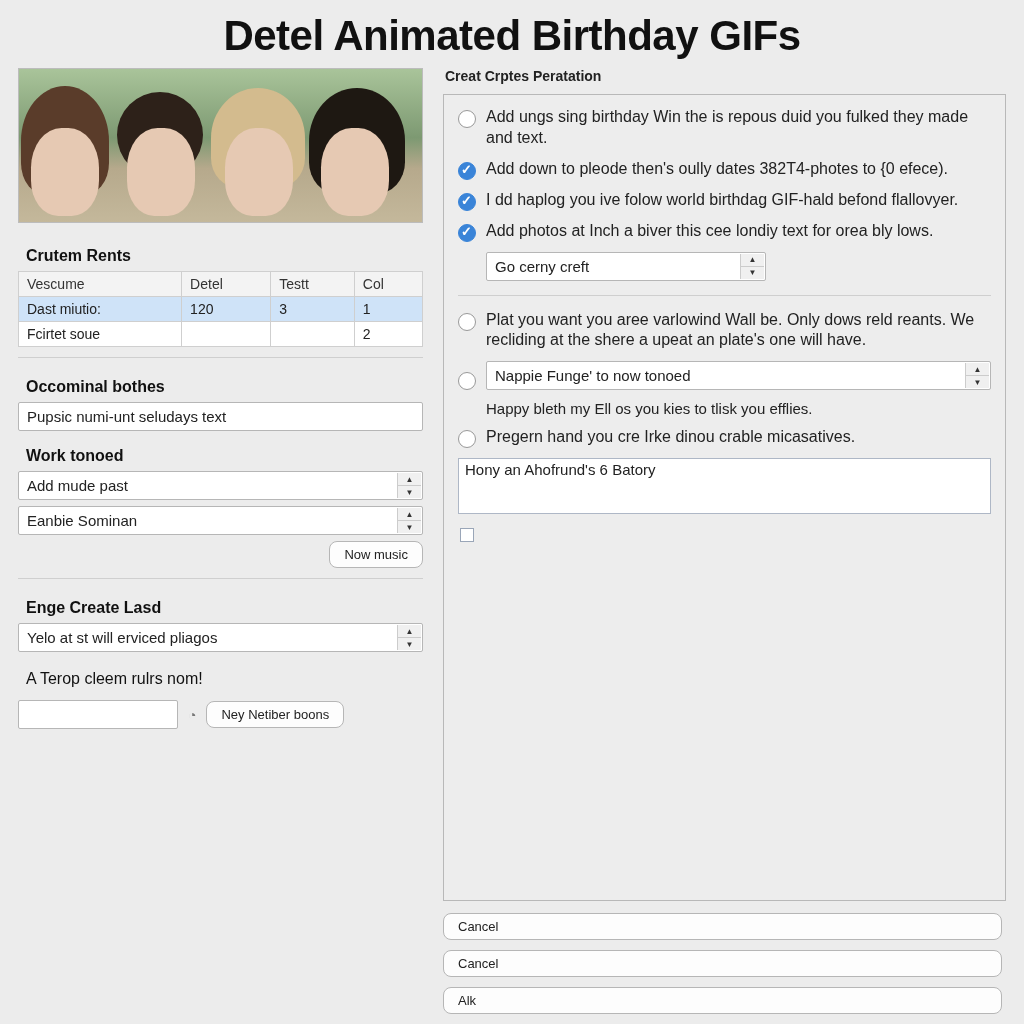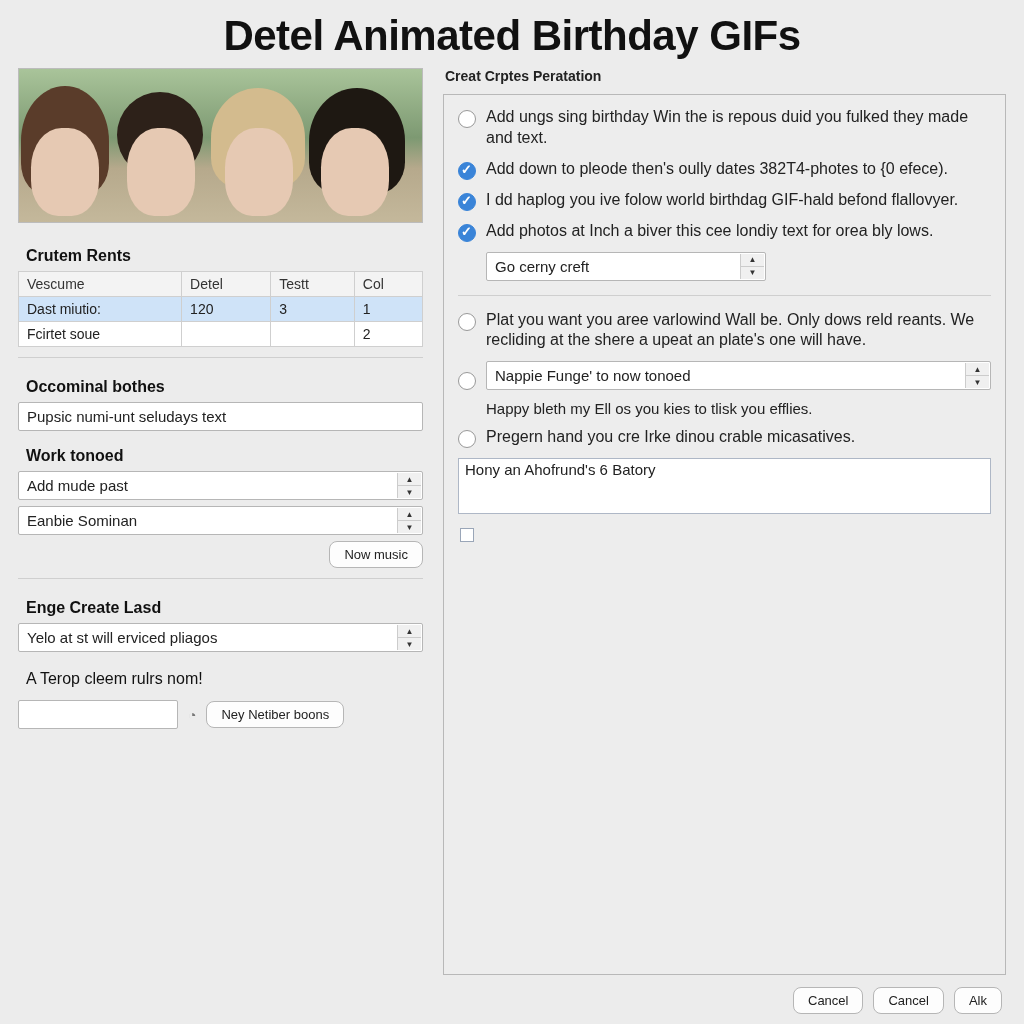--- a/index.html
+++ b/index.html
@@ -145,21 +145,21 @@
   font-size:15px;
   height:56px;
   overflow:hidden;
   margin-left:0;
 }
 .listbox .li{padding:2px 6px;}
 .listbox .li.sel{background:#bcd4f5;}
 .tiny-check{width:14px;height:14px;border:1px solid #9aa6b8;background:#fff;margin:4px 0 0 2px;}
 
 .bottom-buttons {
-  display:flex; gap:10px; justify-content:flex-end; padding:12px 4px 0 0;
+  display:flex; gap:10px; justify-content:flex-end; padding:12px 4px 0 0;flex-direction:column;
 }
 </style>
 </head>
 <body>
 
 <div class="container">
 
   <div class="page-title">Detel Animated Birthday GIFs</div>
 
   <div class="main">

